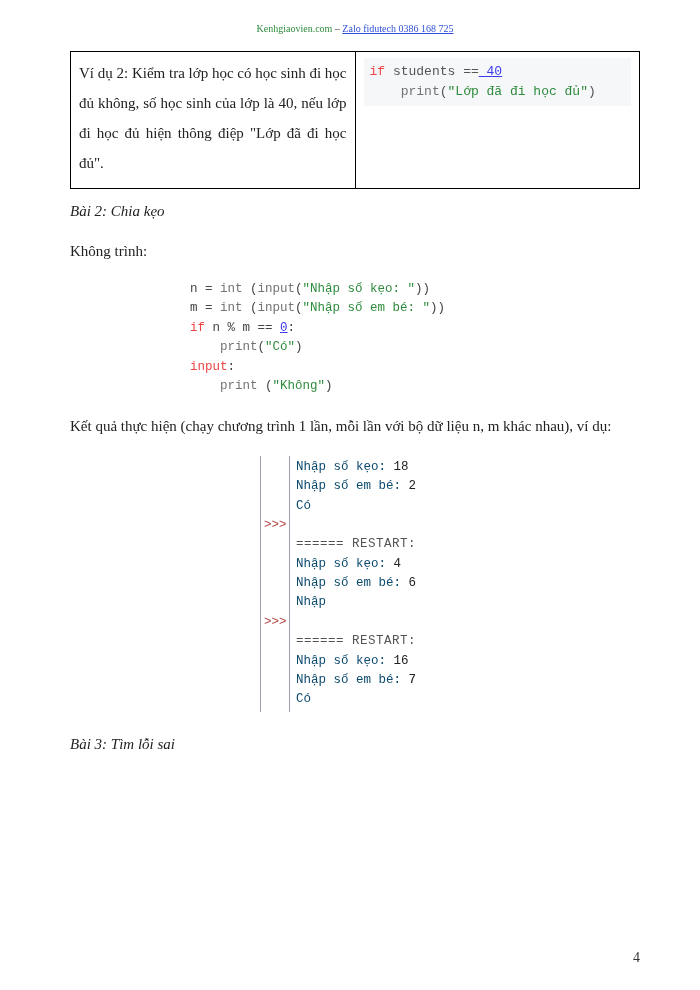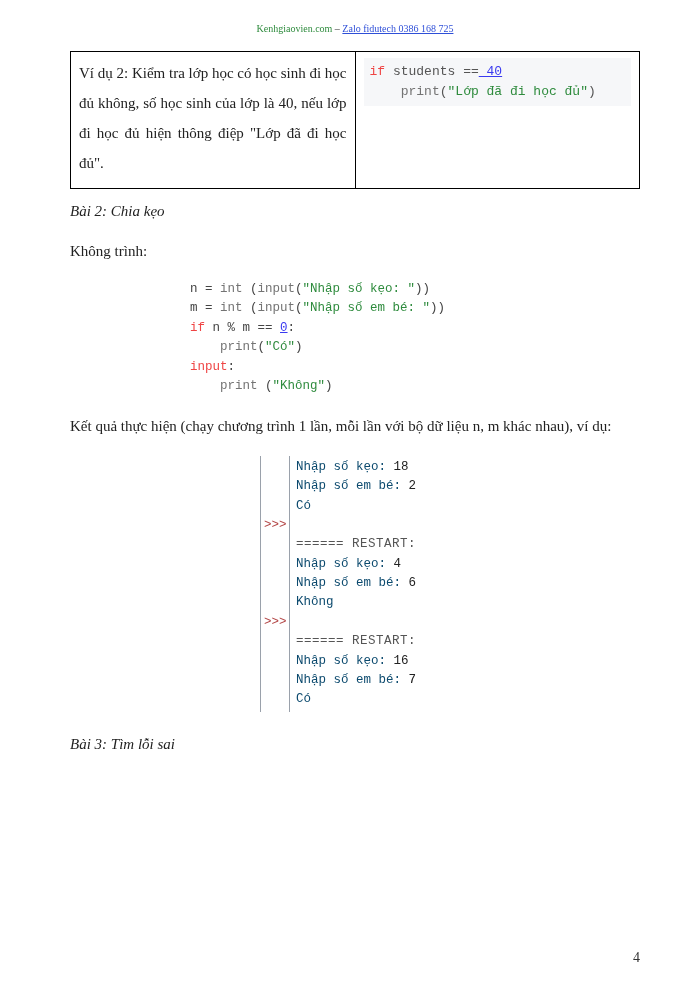--- a/index.html
+++ b/index.html
@@ -131,21 +131,21 @@
   <div class="gutter">
 <br><br><br><span class="prompt">&gt;&gt;&gt;</span><br><br><br><br><br><span class="prompt">&gt;&gt;&gt;</span><br><br><br><br>
   </div>
   <div class="outbody"><span class="in-lbl">Nhập số kẹo: </span><span class="in-val">18</span>
 <span class="in-lbl">Nhập số em bé: </span><span class="in-val">2</span>
 <span class="in-lbl">Có</span>
 
 <span class="restart">====== RESTART:</span>
 <span class="in-lbl">Nhập số kẹo: </span><span class="in-val">4</span>
 <span class="in-lbl">Nhập số em bé: </span><span class="in-val">6</span>
-<span class="in-lbl">Không</span>
+<span class="in-lbl">Nhập</span>
 
 <span class="restart">====== RESTART:</span>
 <span class="in-lbl">Nhập số kẹo: </span><span class="in-val">16</span>
 <span class="in-lbl">Nhập số em bé: </span><span class="in-val">7</span>
 <span class="in-lbl">Có</span></div>
 </div>
 
 <div class="sect-title">Bài 3: Tìm lỗi sai</div>
 
 <div class="pagenum">4</div>

